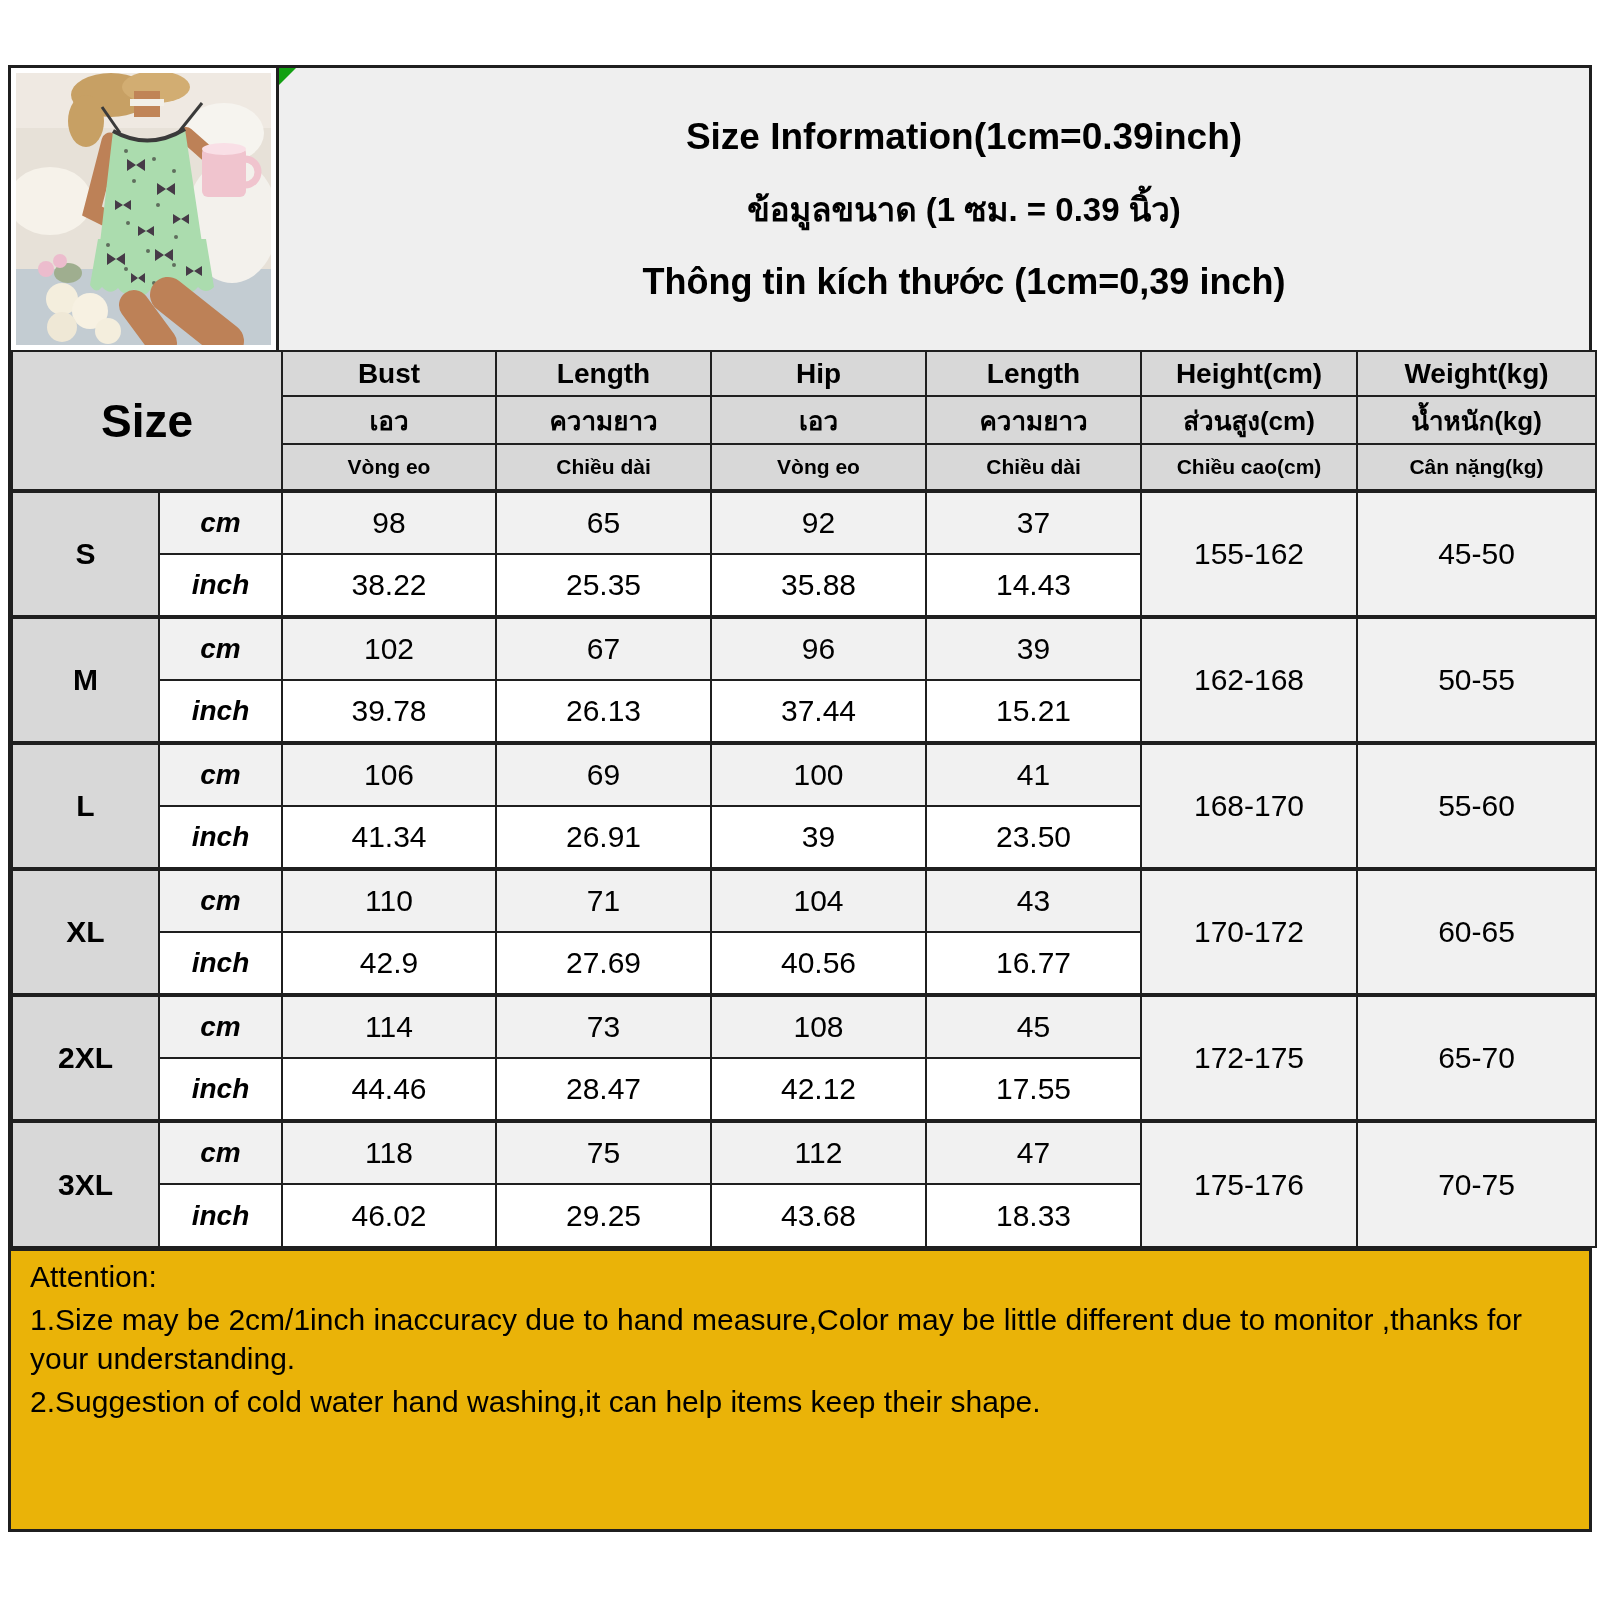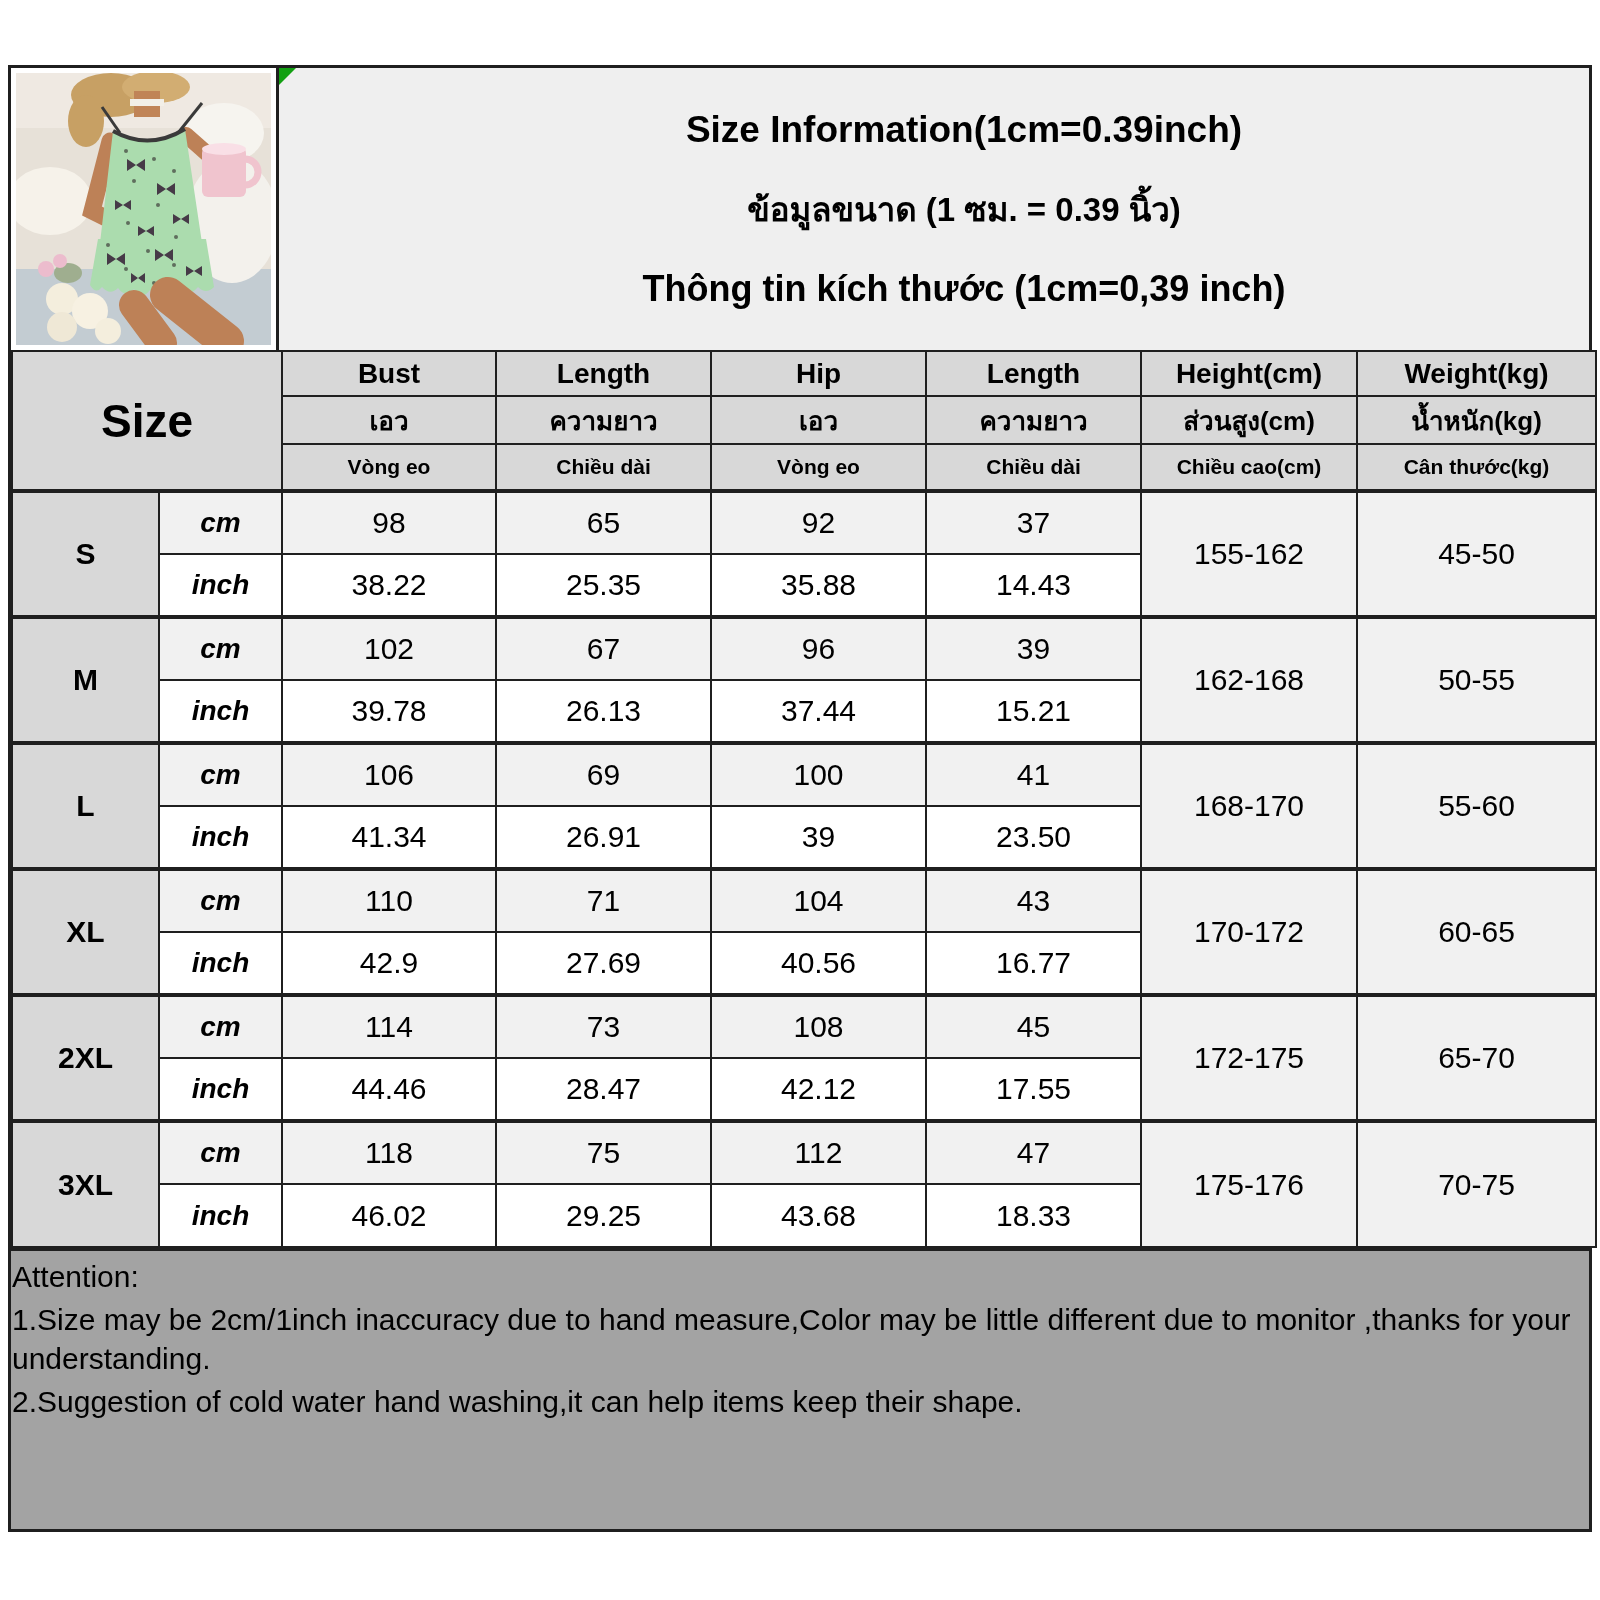--- a/index.html
+++ b/index.html
@@ -16,21 +16,21 @@
   
   .top-band { display:flex; height:282px; }
   .image-cell {
     width:268px; flex:0 0 268px; border-right:3px solid #1f1f1f;
     background:#ffffff; padding:5px;
   }
   .image-cell svg { display:block; width:100%; height:100%; }
   .title-cell {
     flex:1; background:#efefef; position:relative;
     display:flex; flex-direction:column; justify-content:center; align-items:center;
-    gap:32px; padding-left:60px;
+    gap:25px; padding-left:60px;
   }
   .corner-triangle {
     position:absolute; top:0; left:0; width:0; height:0;
     border-top:17px solid #12a012; border-right:17px solid transparent;
   }
   .t1 { font-size:37px; font-weight:700; }
   .t2 { font-size:33px; font-weight:700; }
   .t3 { font-size:36px; font-weight:700; }
 
   
@@ -54,22 +54,22 @@
   td.range { background:#f1f1f1; font-size:30px; font-weight:400; }
   tr.cm-row td { background:#f1f1f1; }
   tr.cm-row td.size-name { background:#d8d8d8; }
   tr.cm-row td.range { background:#f1f1f1;margin-left:16px; }
   tr.inch-row td { background:#ffffff; }
   tbody tr.group-start td { border-top:4px solid #1f1f1f; }
 
   
   .attention {
     border-top:3px solid #1f1f1f; min-height:281px;
-    padding:6px 10px 0 1px; font-size:30px; line-height:1.3;
-    background:#a3a3a3;
+    padding:6px 10px 0 19px; font-size:30px; line-height:1.3;
+    background:#eab308;
   }
   .attention p { margin:0 0 4px 0; }
 </style>
 </head>
 <body>
 
 <div class="page">
   <div class="sheet">
 
     <div class="top-band">
@@ -193,21 +193,21 @@
           <th>ความยาว</th>
           <th>ส่วนสูง(cm)</th>
           <th>น้ำหนัก(kg)</th>
         </tr>
         <tr class="h-vi">
           <th>Vòng eo</th>
           <th>Chiều dài</th>
           <th>Vòng eo</th>
           <th>Chiều dài</th>
           <th>Chiều cao(cm)</th>
-          <th>Cân thước(kg)</th>
+          <th>Cân nặng(kg)</th>
         </tr>
       </thead>
       <tbody>
 
         <tr class="cm-row group-start">
           <td class="size-name" rowspan="2">S</td>
           <td class="unit">cm</td>
           <td class="val">98</td>
           <td class="val">65</td>
           <td class="val">92</td>

